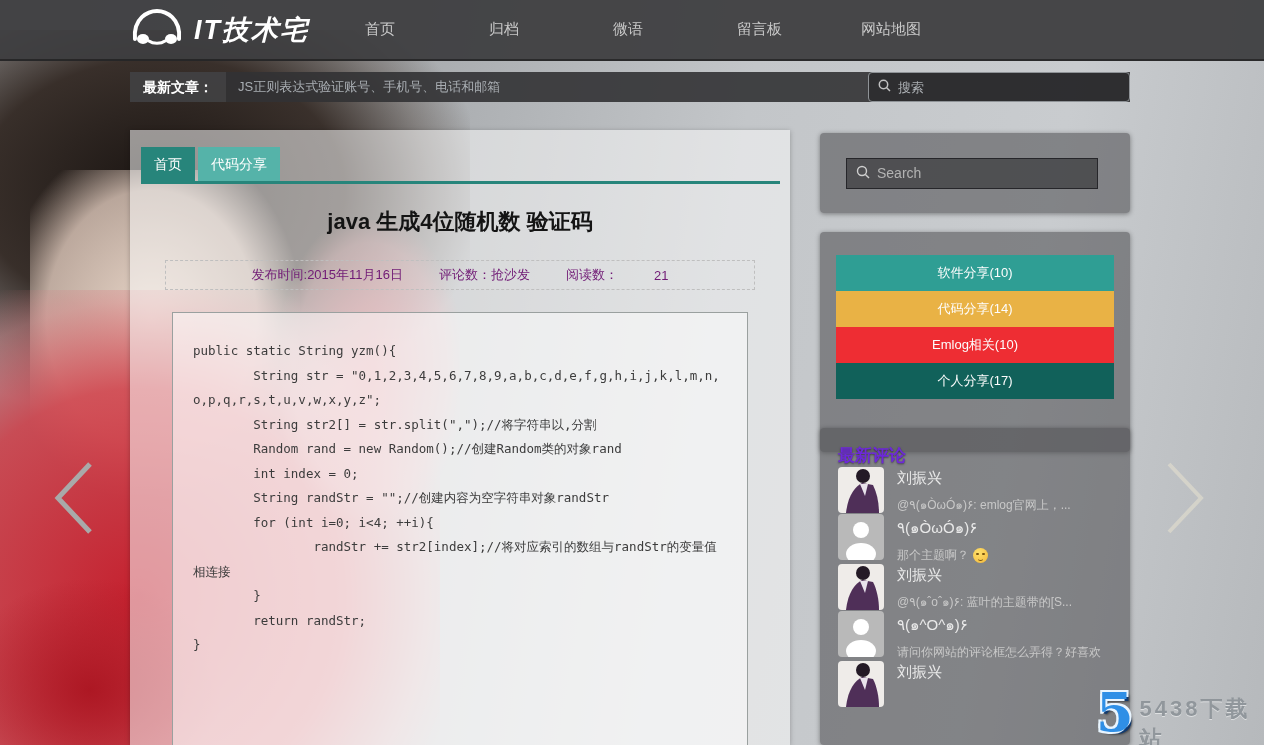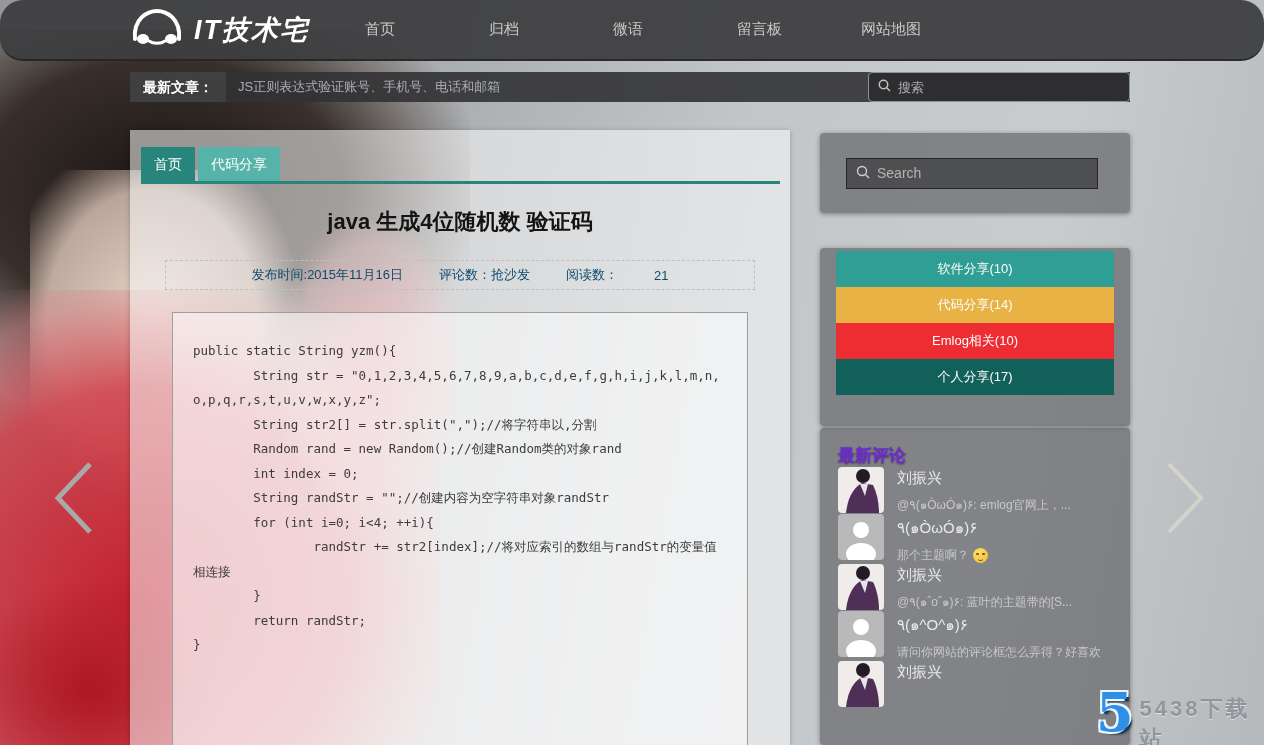--- a/index.html
+++ b/index.html
@@ -15,21 +15,21 @@
     background:radial-gradient(ellipse at 45% 45%, rgba(240,221,207,.95) 0%, rgba(236,213,199,.75) 50%, transparent 72%); }
   .bg-dress { position:absolute; left:-80px; top:290px; width:520px; height:560px;
     background:radial-gradient(ellipse at 42% 55%, rgba(198,28,42,.96) 0%, rgba(208,62,72,.85) 48%, rgba(216,120,125,.4) 68%, transparent 78%); }
   .bg-shoulder { position:absolute; left:280px; top:220px; width:180px; height:300px;
     background:radial-gradient(ellipse at 50% 50%, rgba(228,100,110,.75) 0%, rgba(230,140,146,.35) 60%, transparent 75%); }
   .bg-skirt { position:absolute; left:-40px; top:580px; width:260px; height:220px;
     background:radial-gradient(ellipse, rgba(170,20,32,.9), transparent 72%); }
 
   
   .topbar { position:absolute; left:0; top:0; width:1264px; height:61px;
-    background:rgba(62,62,64,.94); border-bottom:2px solid rgba(20,20,20,.55); display:flex; align-items:center;border-radius:23px; }
+    background:rgba(62,62,64,.94); border-bottom:2px solid rgba(20,20,20,.55); display:flex; align-items:center; }
   .logo { display:flex; align-items:center; gap:10px; margin-left:130px; }
   .logo-text { color:#fff; font-size:27px; font-weight:bold; font-style:italic; letter-spacing:2px; }
   .nav { display:flex; margin-left:56px; }
   .nav-item { width:124px; text-align:left; color:#c9c9c9; font-size:15px; cursor:pointer; }
 
   
   .newsbar { position:absolute; left:130px; top:72px; width:1000px; height:30px;
     background:rgba(50,50,52,.9); display:flex; align-items:center; }
   .newsbar-label { background:rgba(255,255,255,.07); color:#fff; font-weight:bold; font-size:14px;
     padding:0 13px; height:30px; line-height:30px; }
@@ -46,38 +46,38 @@
   
   .main { position:absolute; left:130px; top:130px; width:660px; height:615px;
     background:rgba(250,250,250,.55); box-shadow:0 1px 5px rgba(0,0,0,.25); overflow:hidden; }
   .tabs { display:flex; margin:17px 0 0 11px; }
   .tab { height:34px; line-height:34px; padding:0 13px; font-size:14px; color:#fff; cursor:pointer; }
   .tab.active { background:#27857b; }
   .tab.inactive { background:#55b3a9; margin-left:3px; }
   .tab-line { height:3px; background:#27857b; margin:0 10px 0 11px; }
   .article-title { text-align:center; font-size:22px; font-weight:bold; color:#141414; margin-top:23px; }
   .meta { margin:23px 35px 0 35px; height:30px; border:1px dashed #bfbfbf;
-    display:flex; align-items:center; justify-content:center; gap:36px; color:#0c4a6e; font-size:13px; }
+    display:flex; align-items:center; justify-content:center; gap:36px; color:#701a75; font-size:13px; }
   .codebox { margin:22px 42px 0 42px; height:441px; border:1px solid #9aa09f;
     background:rgba(255,255,255,.5); padding:26px 20px; overflow:hidden; }
   .codeline { font-family:"DejaVu Sans Mono","Liberation Mono",monospace; font-size:12.5px;
     line-height:24.5px; color:#3c3c3c; white-space:pre-wrap; word-break:break-all; }
   .share-row { display:flex; gap:9px; margin:16px 0 0 40px; }
   .share-row svg { cursor:pointer; display:block; }
   .next-box { margin:21px 15px 0 15px; border:1px dashed #a8a8a8; height:40px; padding:4px; }
   .next-box-inner { width:118px; height:30px; background:rgba(255,255,255,.92); }
 
   
   .widget { position:absolute; left:820px; width:310px; background:rgba(84,84,87,.6);
     border-radius:4px; box-shadow:0 1px 5px rgba(0,0,0,.4); }
   .w-search { top:133px; height:80px; }
   .side-search { position:absolute; left:26px; top:25px; width:252px; height:31px;
     background:rgba(38,38,40,.55); border:1px solid #26262a; display:flex; align-items:center; padding:0 9px; }
   .side-search input::placeholder { color:#b3b3b3; font-size:14px; }
-  .w-cats { top:248px; height:178px; padding:3px 16px; }
+  .w-cats { top:232px; height:220px; padding:23px 16px; }
   .cat-btn { height:36px; line-height:36px; text-align:center; color:#fdfdfd; font-size:13px; cursor:pointer; }
   .w-comments { top:428px; height:317px; padding:16px 18px; }
   .cmt-title { color:#6d28d9; font-size:17px; font-weight:bold; text-shadow:0 1px 2px rgba(0,0,0,.5); }
   .cmt { display:flex; gap:13px; }
   .avatar { width:46px; height:46px; border-radius:4px; flex:0 0 auto; overflow:hidden; }
   .cmt-body { overflow:hidden; padding-top:2px; }
   .cmt-name { color:#e9e9e9; font-size:15px; white-space:nowrap; }
   .cmt-text { color:#c8c8c8; font-size:12px; margin-top:7px; white-space:nowrap; overflow:hidden; display:flex; align-items:center; gap:4px; }
   .emoji-face { width:15px; height:15px; border-radius:50%; flex:0 0 auto;
     background:radial-gradient(circle at 35% 30%, #ffe06a, #f3b83a); position:relative; }

